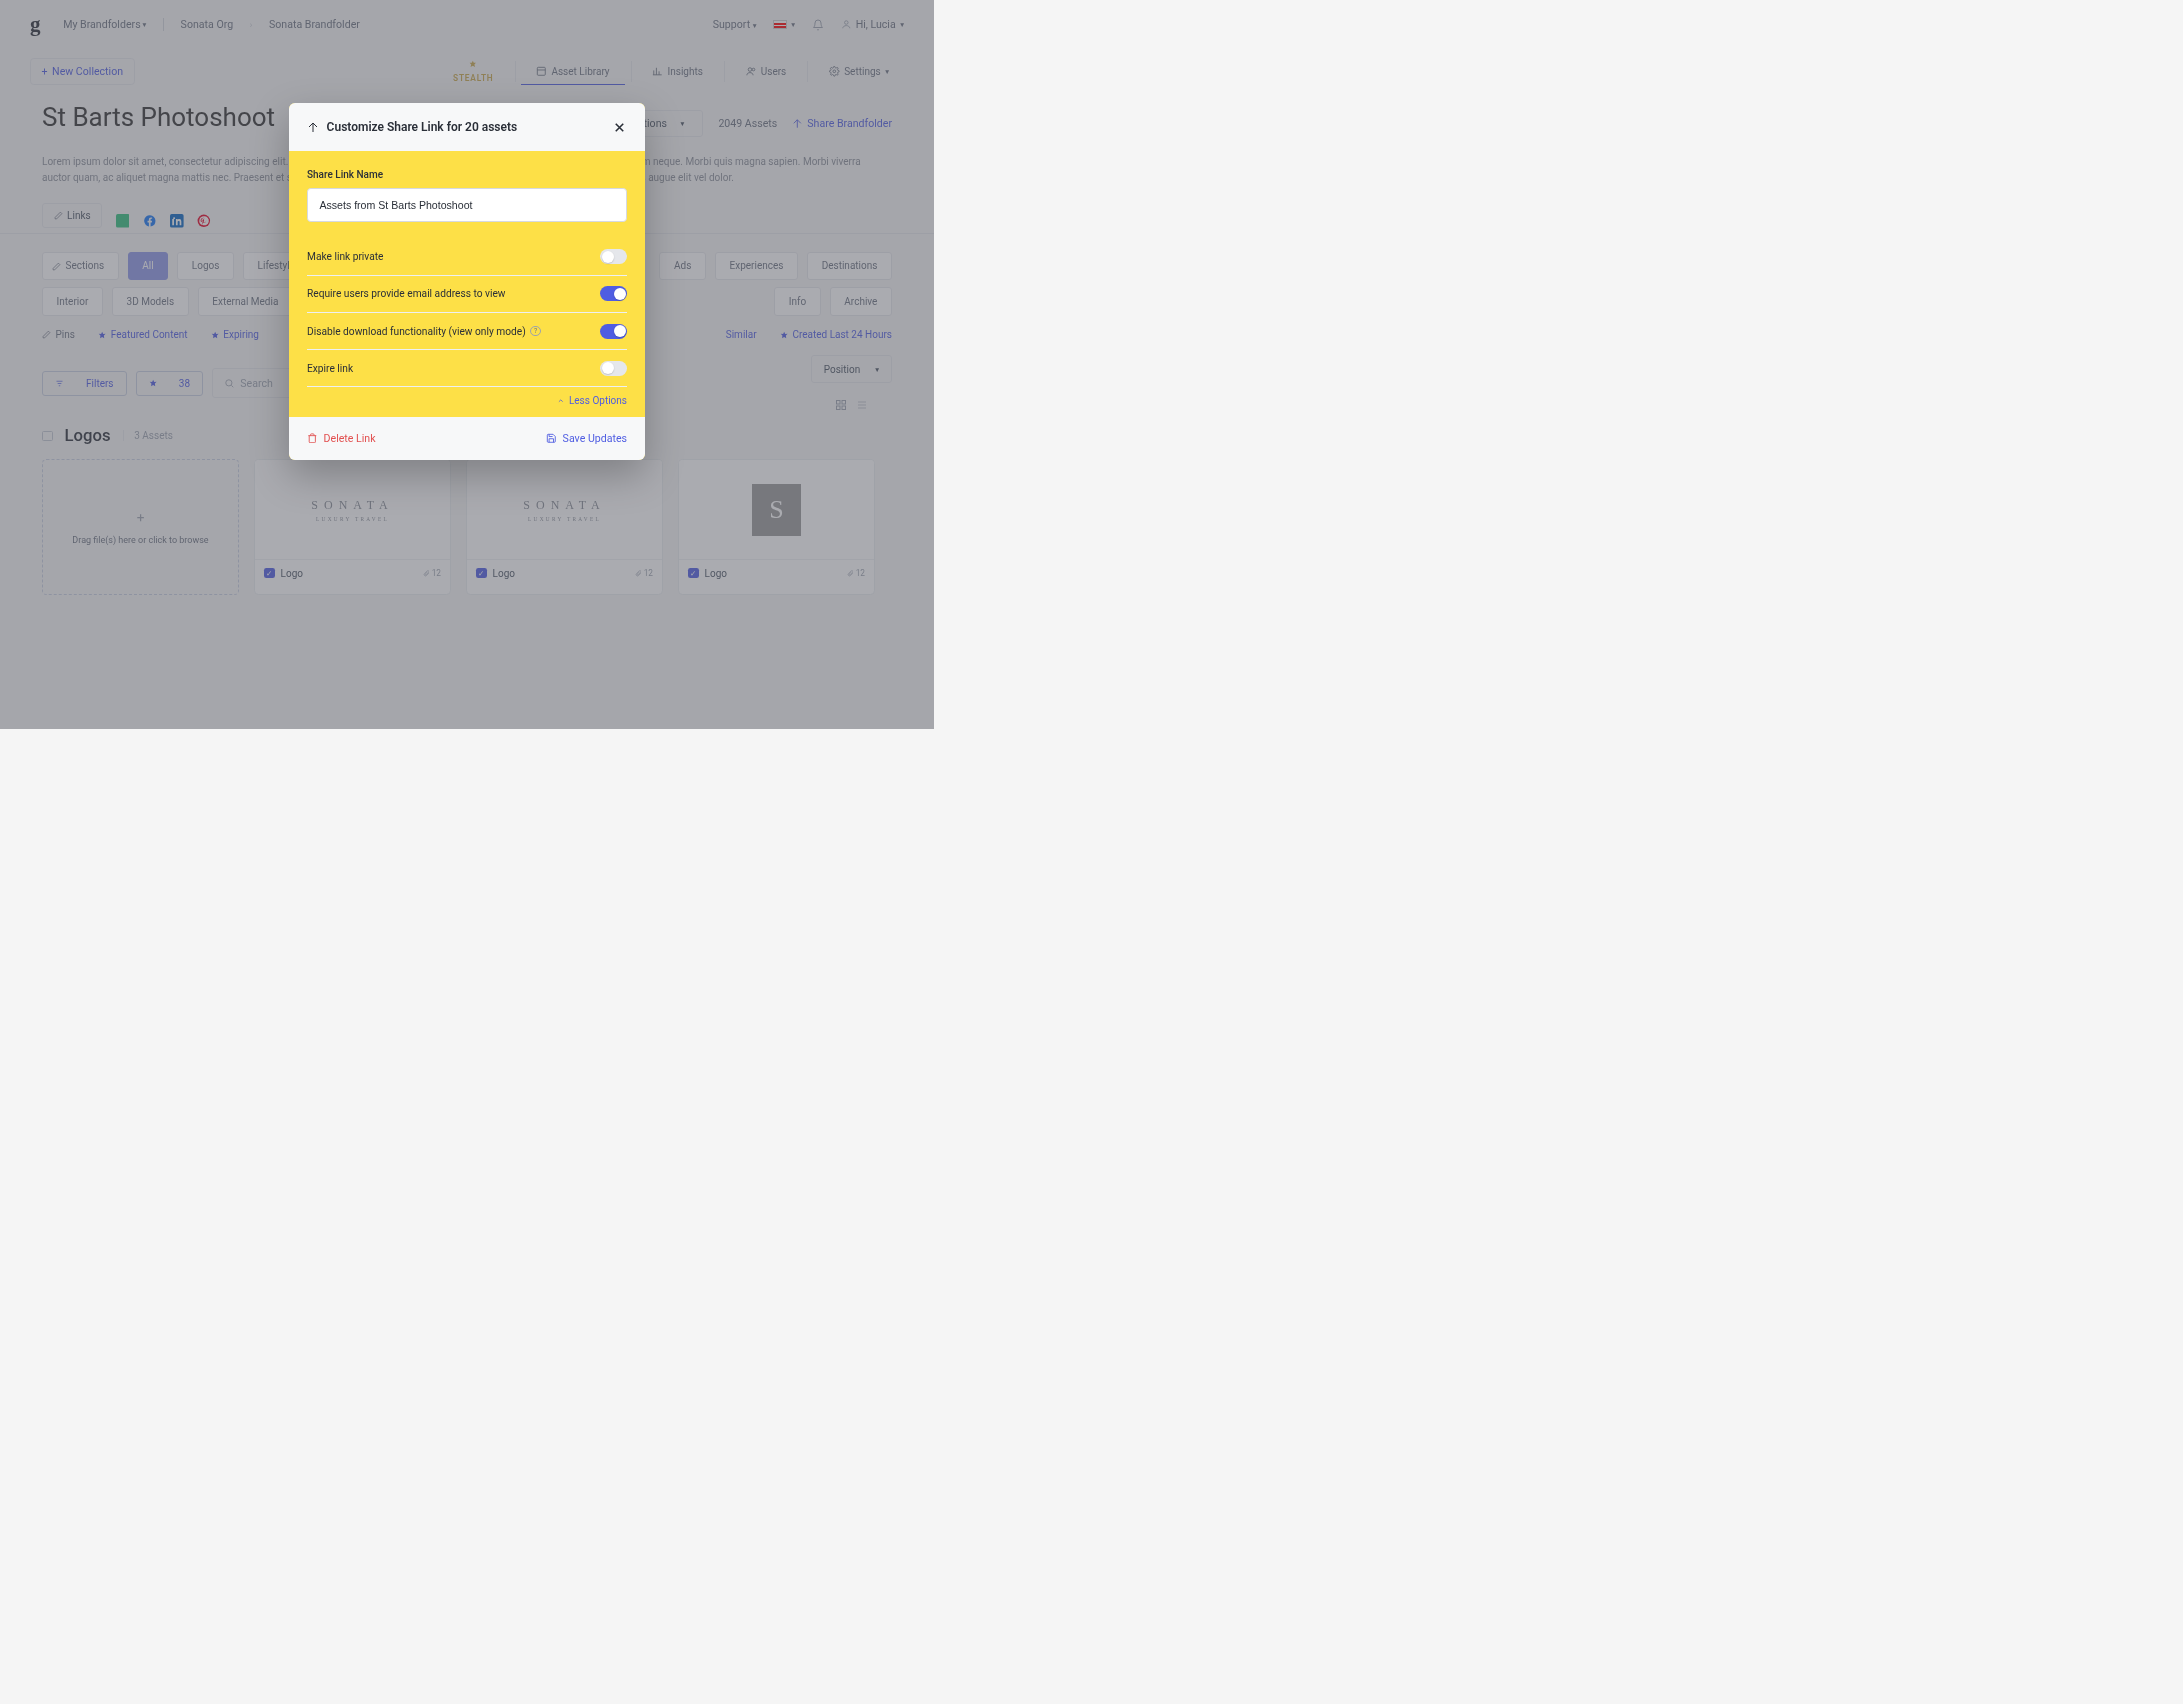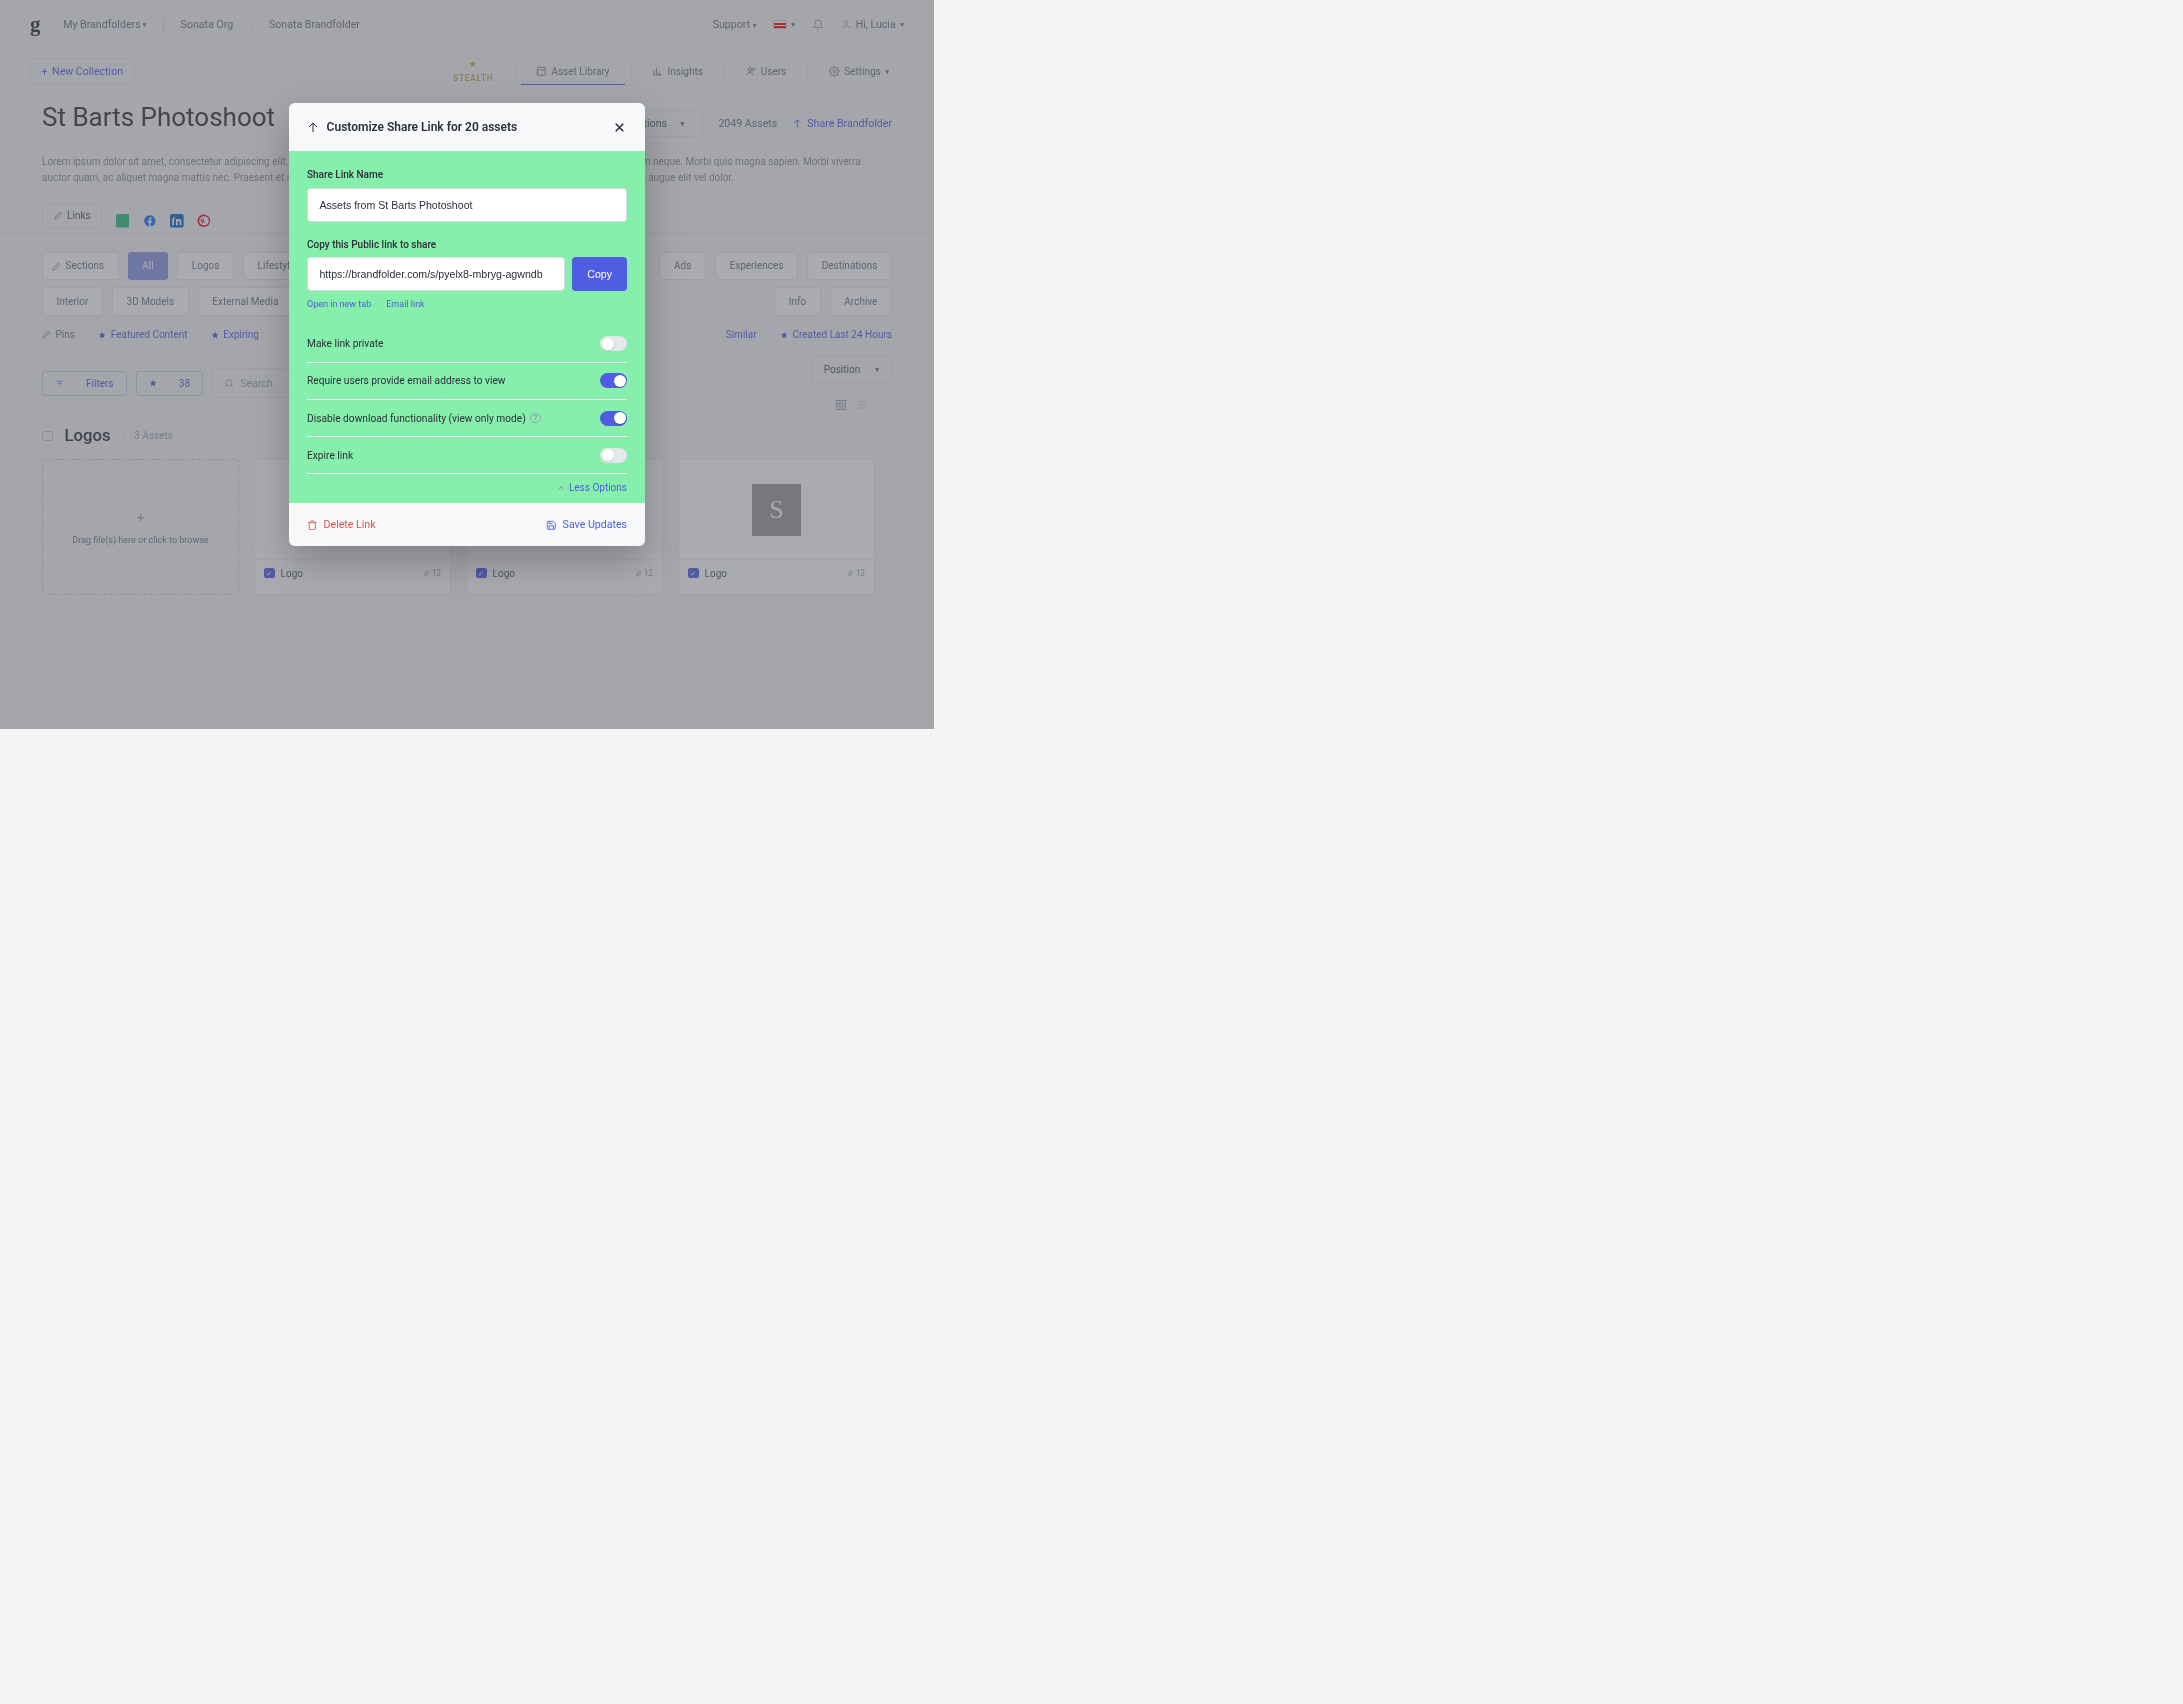--- a/index.html
+++ b/index.html
@@ -81,21 +81,21 @@
 .card-img .sonata small { display:block; letter-spacing:2.3px; font-size:5.3px;}
 .s-block { width:49px; height:52px; background:#999; display:flex; align-items:center; justify-content:center; font-family:Georgia,serif; color:#fff; font-size:26px;}
 .card-foot { display:flex; align-items:center; justify-content:space-between; padding:7.6px 9px; border-top:0.8px solid #eef0f3;}
 .cb { width:10.6px; height:10.6px; background:#4f5de2; border-radius:2.3px; display:flex; align-items:center; justify-content:center;}
 .cb::after { content:'✓'; color:#fff; font-size:7.6px; }
 .card-lbl { font-size:10px; color:#4b5563; }
 .card-count { font-size:8.3px; color:#9ca3af; display:flex; align-items:center; gap:2.3px;}
 
 
 .modal-backdrop { position:absolute; inset:0; background:rgba(85,88,97,0.5); display:flex; align-items:flex-start; justify-content:center; padding-top:103px;}
-.modal { width:356px; background:#86efac; border-radius:6px; box-shadow:0 15px 38px rgba(0,0,0,.25); overflow:hidden;}
+.modal { width:356px; background:#fde047; border-radius:6px; box-shadow:0 15px 38px rgba(0,0,0,.25); overflow:hidden;}
 .modal-head { display:flex; align-items:center; justify-content:space-between; padding:16.7px 18px; background:#f7f8f9;}
 .modal-head .title { display:flex; align-items:center; gap:7.6px; font-size:12px; font-weight:600; color:#2a2f38;}
 .modal-close { width:15px; height:15px; cursor:pointer; }
 .modal-body { padding:18px 18px 6px; }
 .field-label { font-size:10px; font-weight:500; color:#2a2f38; margin-bottom:7.6px;}
 .input { width:100%; border:0.8px solid #d5d9e2; border-radius:3.8px; padding:10px 11.4px; font-size:10.6px; color:#2a2f38; outline:none;}
 .field-group { margin-bottom:16.7px; }
 .copy-row { display:flex; gap:7.6px; }
 .copy-row .input { flex:1; }
 .copy-btn { background:#4f5de2; color:#fff; border:none; border-radius:3.8px; padding:0 15px; font-size:10.6px; cursor:pointer;}
@@ -425,31 +425,20 @@
       </div>
       <svg class="modal-close" viewBox="0 0 24 24" fill="none" stroke="#2a2f38" stroke-width="2.5">
           <path d="M6 6l12 12M18 6L6 18"></path>
         </svg>
     </div>
     <div class="modal-body">
       <div class="field-group">
         <div class="field-label">Share Link Name</div>
         <input class="input" value="Assets from St Barts Photoshoot" style="">
       </div>
-      <div class="field-group">
-        <div class="field-label">Copy this Public link to share</div>
-        <div class="copy-row">
-          <input class="input" value="https://brandfolder.com/s/pyelx8-mbryg-agwndb" style="">
-          <button class="copy-btn">Copy</button>
-        </div>
-        <div class="link-actions">
-          <a>Open in new tab</a>
-          <a>Email link</a>
-        </div>
-      </div>
 
       <div class="toggle-row">
         <span class="lbl">Make link private</span>
         <span class="switch">
             <span class="knob"></span>
           </span>
       </div>
       <div class="toggle-row">
         <span class="lbl">Require users provide email address to view</span>
         <span class="switch on">

